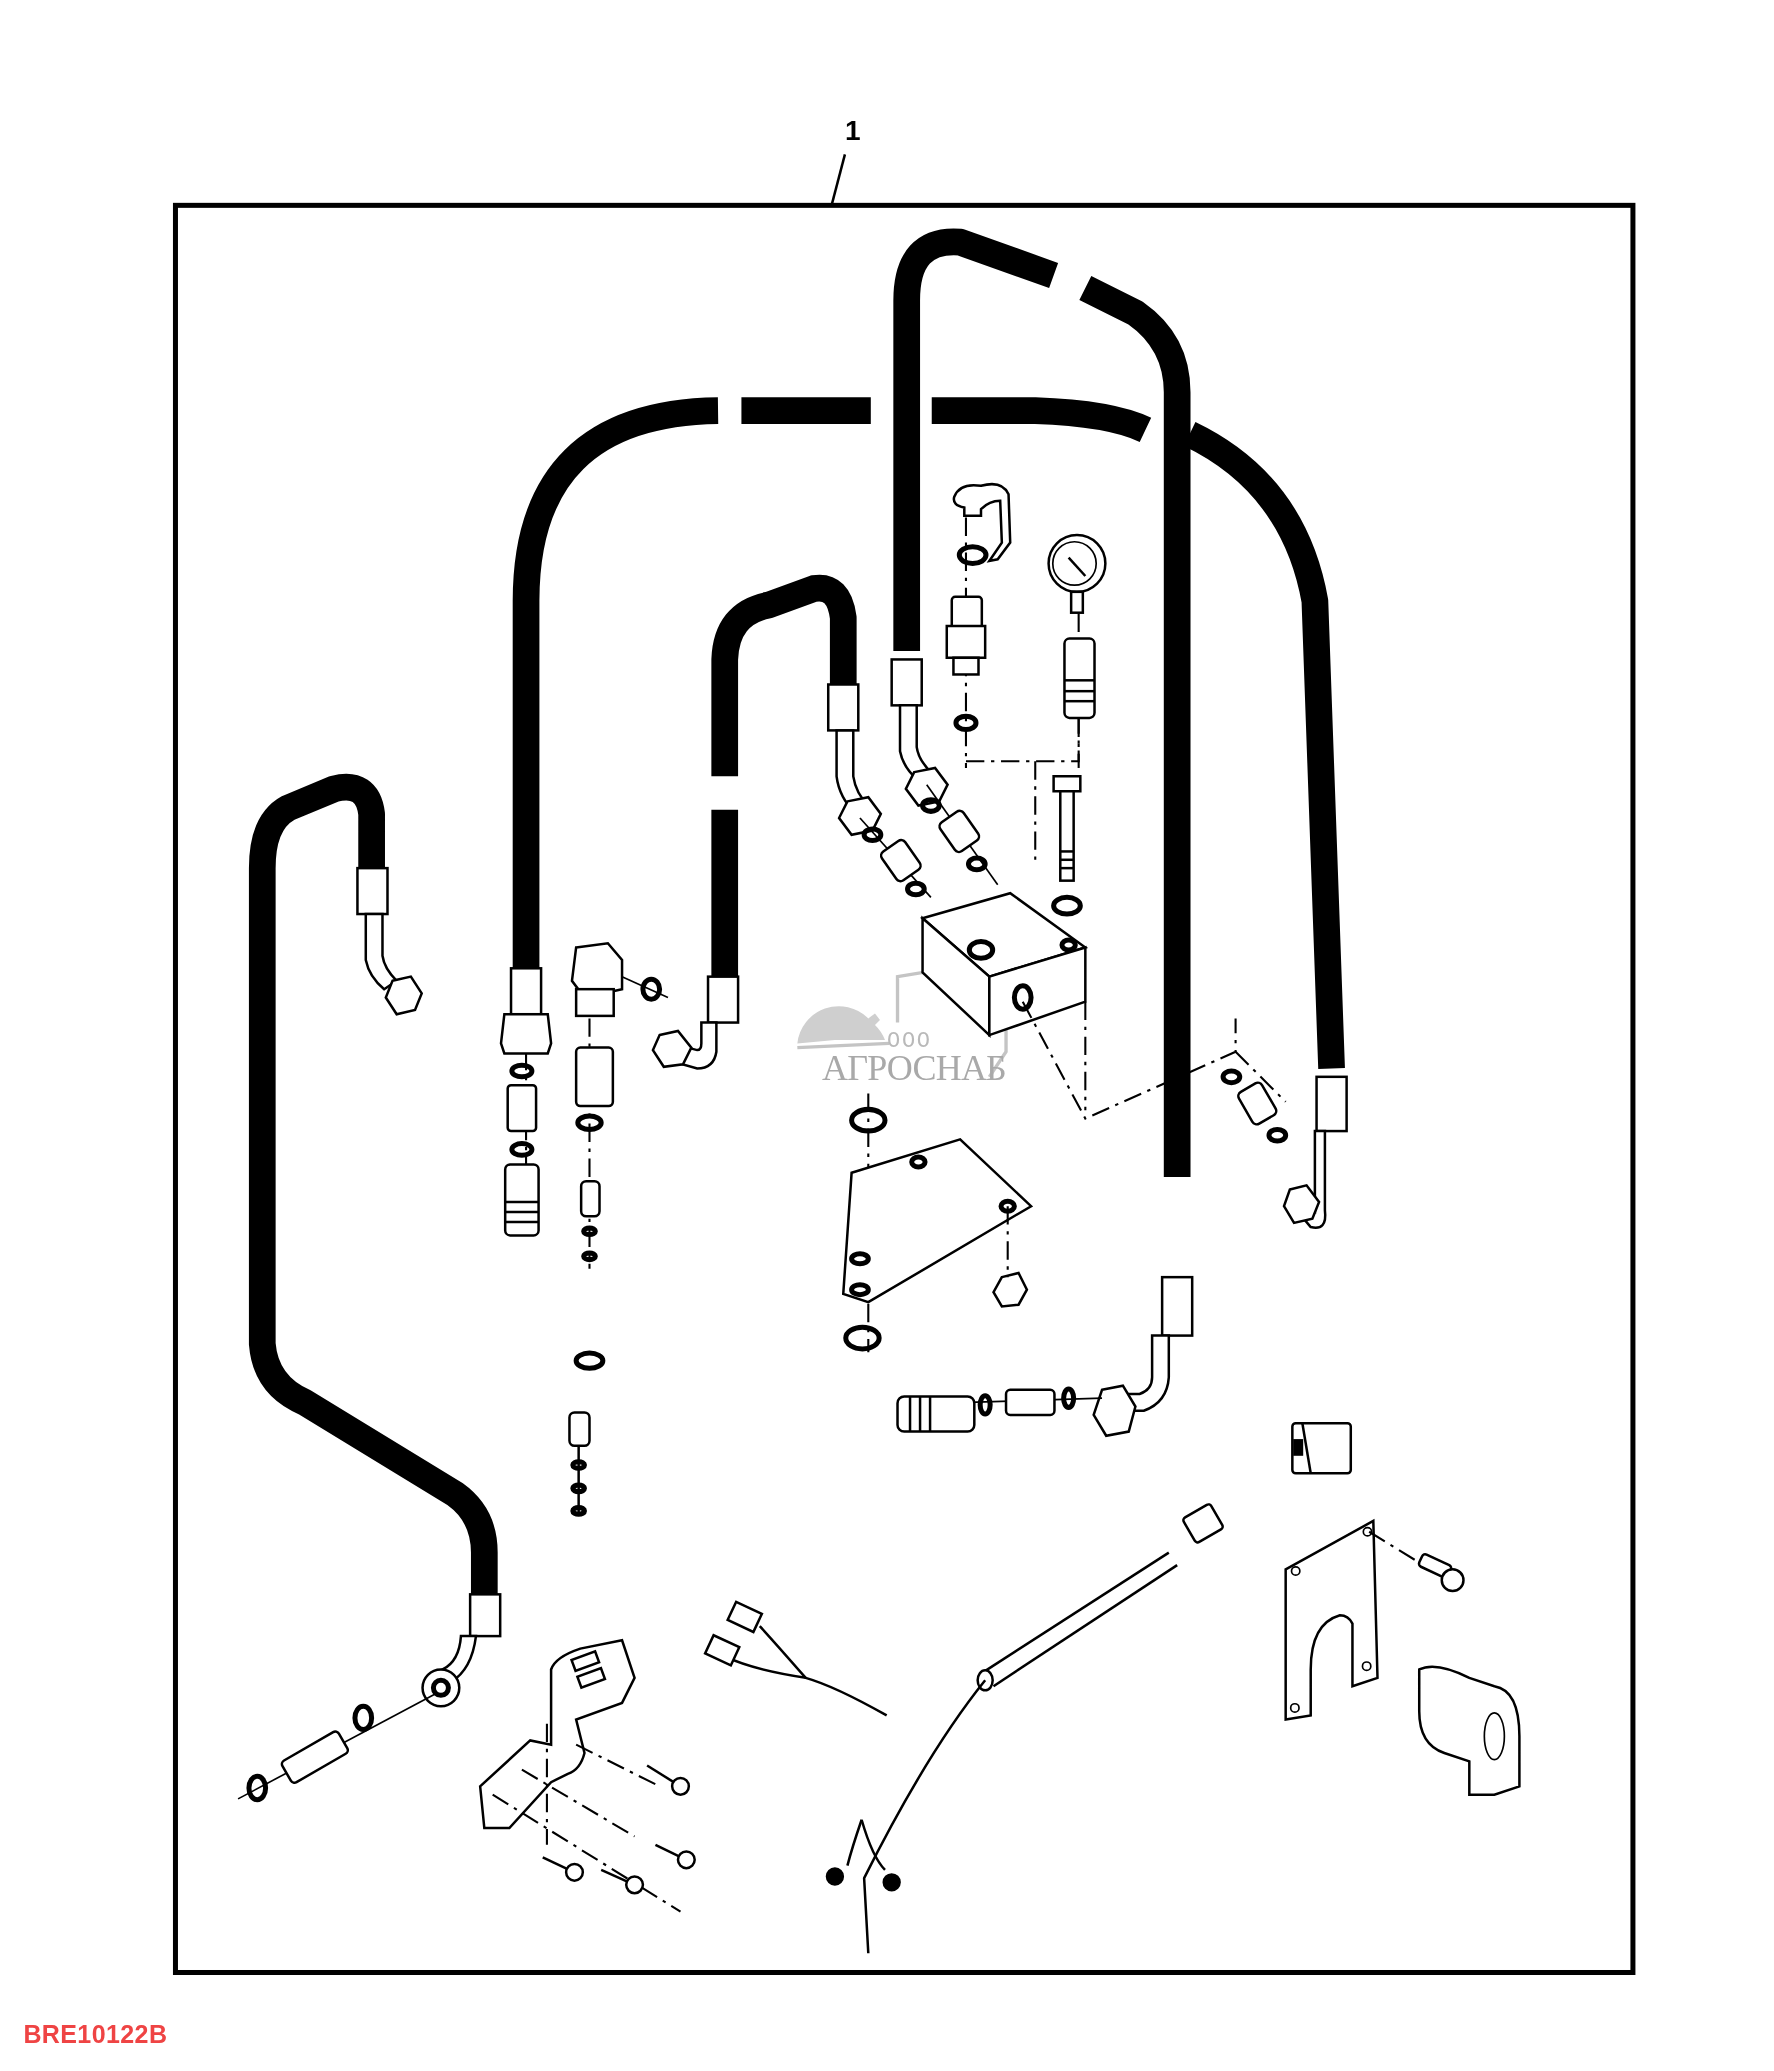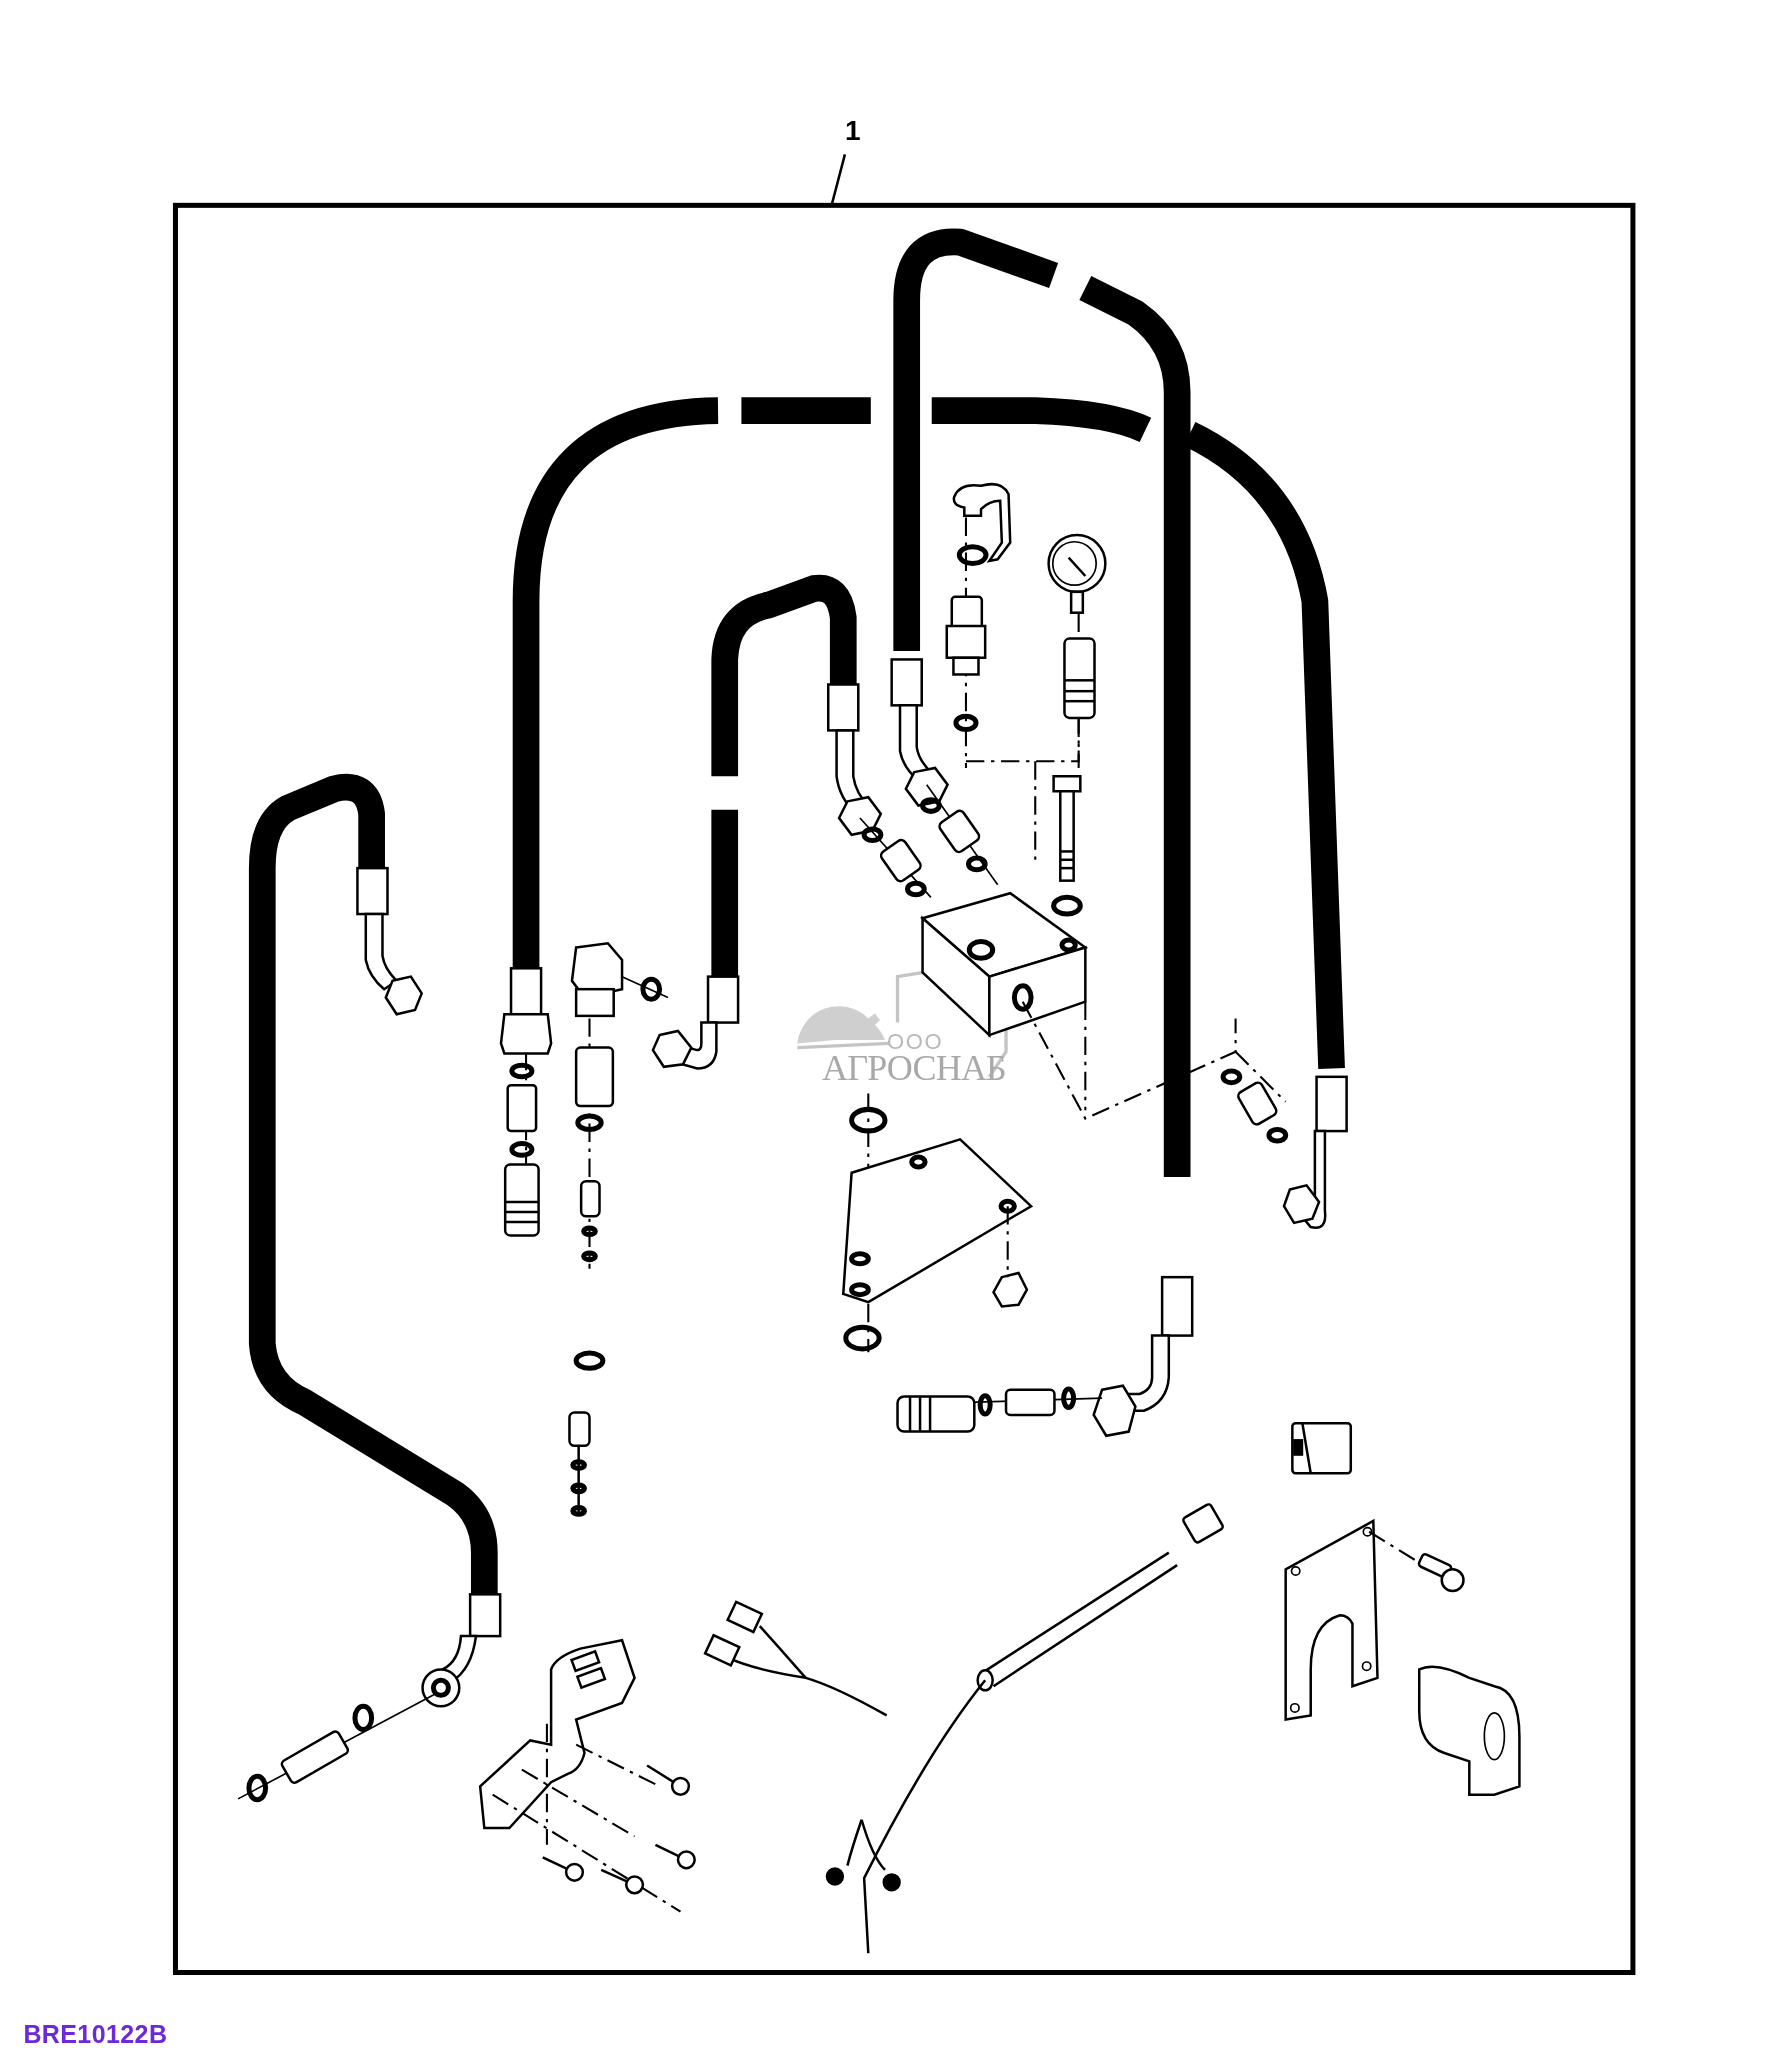--- a/index.html
+++ b/index.html
@@ -1,20 +1,20 @@
 <!DOCTYPE html>
 <html style="font-size:13.4px"><head>
 <meta charset="utf-8">
 <style>
   html, body { margin: 0; padding: 0; background: #ffffff; }
   body { width: 1775px; height: 2071px; position: relative; overflow: hidden; font-family: "Liberation Sans", sans-serif; }
   #diagram { position: absolute; left: 0; top: 0; width: 1775px; height: 2071px; }
   .callout { position: absolute; left: 845px; top: 115px; font-family: "Liberation Sans", sans-serif; font-weight: bold; font-size: 28px; color: #000; }
-  .figcode { position: absolute; left: 23.4px; top: 2020px; font-family: "Liberation Sans", sans-serif; font-weight: bold; font-size: 25px; color: #6d28d9; letter-spacing: 0.4px; }
-  .wm-ooo { position: absolute; left: 887px; top: 1029px; font-family: Liberation Sans, sans-serif; font-size: 22px; color: #b9b9b9; letter-spacing: 1.7px; }
+  .figcode { position: absolute; left: 23.4px; top: 2020px; font-family: "Liberation Sans", sans-serif; font-weight: bold; font-size: 25px; color: #ef4444; letter-spacing: 0.4px; }
+  .wm-ooo { position: absolute; left: 887px; top: 1029px; font-family: Liberation Mono, monospace; font-size: 22px; color: #b9b9b9; letter-spacing: 1.7px; }
   .wm-name { position: absolute; left: 822px; top: 1047px; font-family: "Liberation Serif", serif; font-size: 36px; color: #a9a9a9; letter-spacing: -0.8px; }
   .hose { fill: none; stroke: #000; stroke-width: 32; stroke-linecap: butt; stroke-linejoin: round; }
   .line { fill: none; stroke: #000; stroke-width: 3; }
   .thin { fill: none; stroke: #000; stroke-width: 2; }
   .dash { fill: none; stroke: #000; stroke-width: 2.5; stroke-dasharray: 22 8 4 8; }
   .part { fill: #fff; stroke: #000; stroke-width: 3; }
   .solid { fill: #000; stroke: #000; stroke-width: 2; }
   .ring { fill: none; stroke: #000; stroke-width: 6; }
   .wm { fill: #cfcfcf; stroke: none; }
   .wml { fill: none; stroke: #c4c4c4; stroke-width: 4; }

